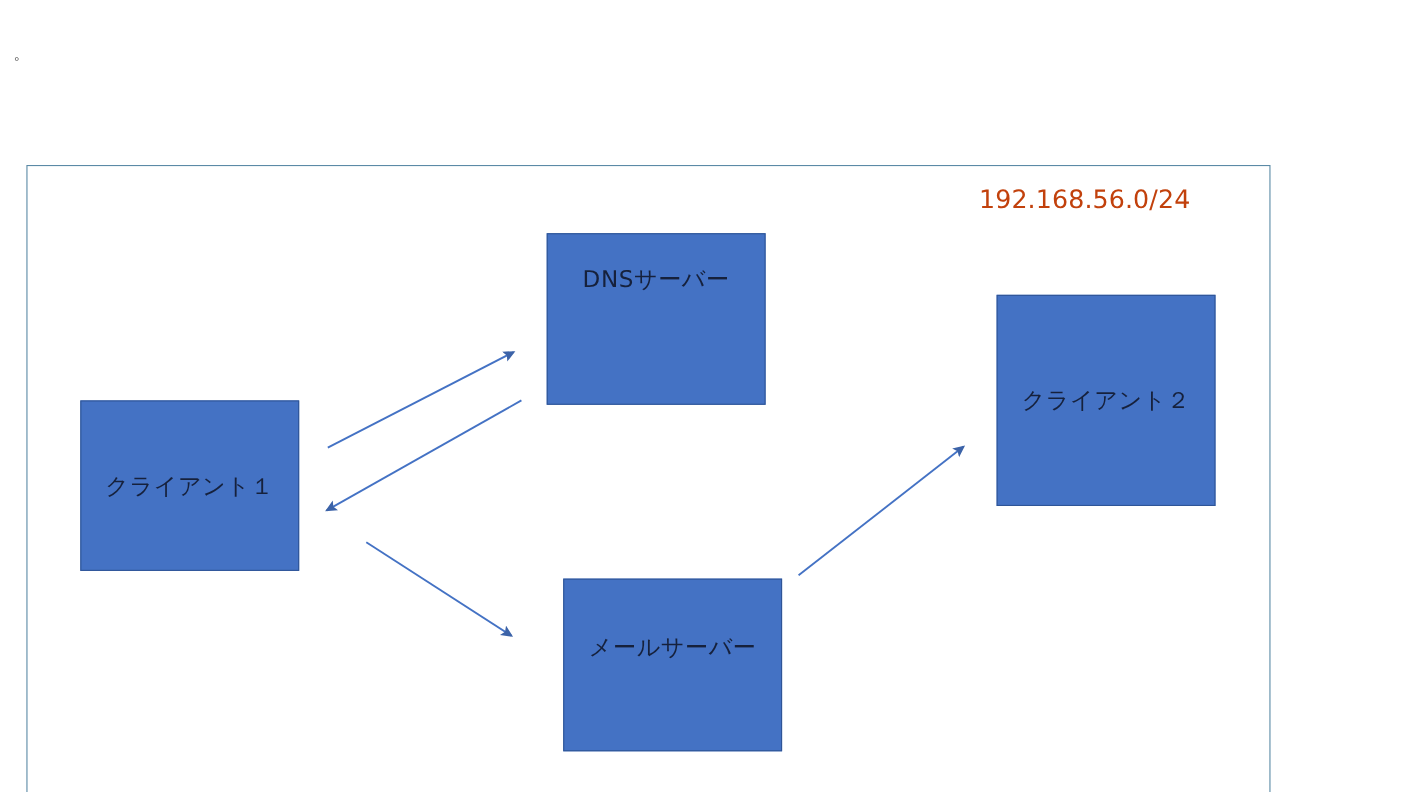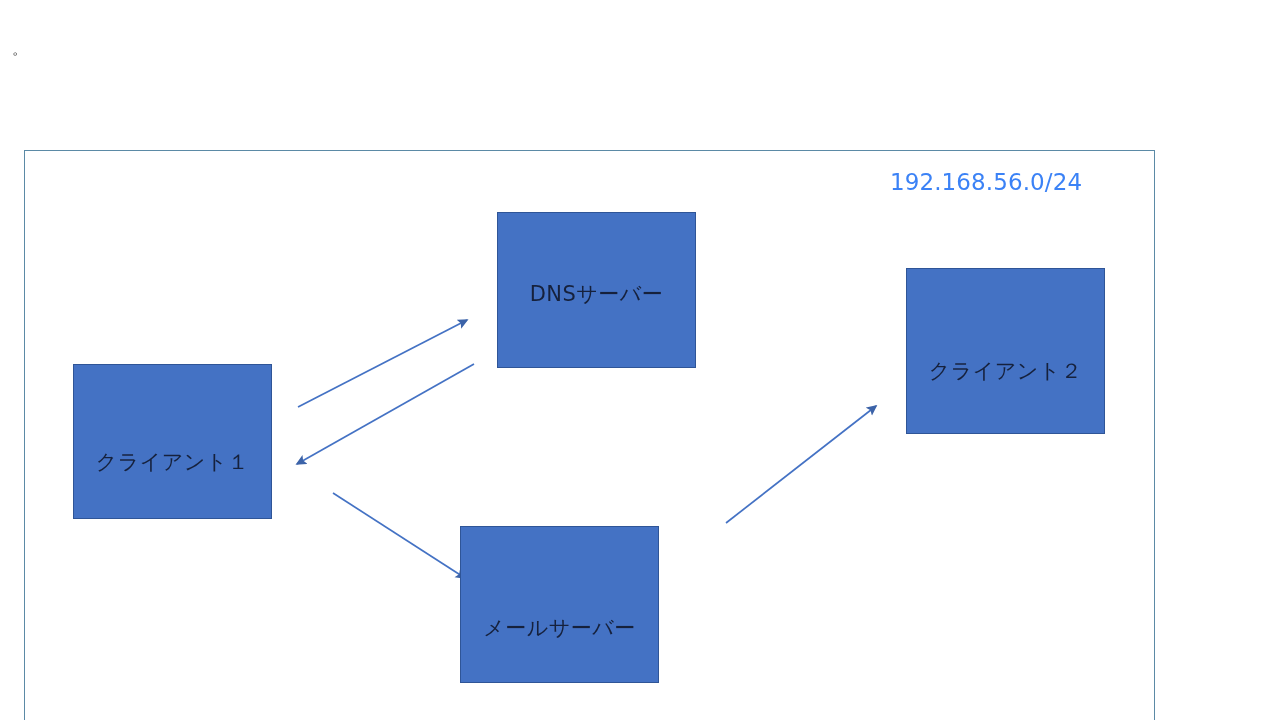--- a/index.html
+++ b/index.html
@@ -39,21 +39,21 @@
     border: 1.3px solid #5b8aa6;
     background: transparent;
   }
 
   .network-label {
     position: absolute;
     left: 890px;
     top: 167px;
     font-size: 23px;
     line-height: 30px;
-    color: #3b82f6;
+    color: #c2410c;
     letter-spacing: 0.1px;
     white-space: nowrap;
     font-family: "DejaVu Sans", sans-serif;
   }
 
   
   .node {
     position: absolute;
     background: #4472c4;
     border: 1px solid #2f5597;
@@ -64,34 +64,33 @@
     color: #16213c;
     text-align: center;
     padding: 0 4px;
   }
   .node .node-title {
     font-size: 21px;
     line-height: 30px;
     letter-spacing: 0.5px;
     white-space: nowrap;
     font-family: "DejaVu Sans", sans-serif;
-    margin-top: 40px;
   }
   .node .node-ip {
     font-size: 23px;
     line-height: 30px;
     white-space: nowrap;
     font-family: "DejaVu Sans", sans-serif;
   }
 
   
   #node-dns     { left: 497px; top: 212px; width: 199px; height: 156px; justify-content: flex-start; padding-top: 26px; }
   #node-client1 { left: 73px;  top: 364px; width: 199px; height: 155px; justify-content: center; gap: 48px; }
-  #node-client2 { left: 906px; top: 268px; width: 199px; height: 166px; justify-content: center; }
-  #node-mail    { left: 460px; top: 526px; width: 199px; height: 157px; justify-content: flex-start; padding-top: 46px; text-align: right; }
+  #node-client2 { left: 906px; top: 268px; width: 199px; height: 192px; justify-content: center; }
+  #node-mail    { left: 512px; top: 526px; width: 199px; height: 157px; justify-content: flex-start; padding-top: 46px; text-align: right; }
 
   
   .connectors {
     position: absolute;
     left: 0;
     top: 0;
     width: 1280px;
     height: 720px;
     pointer-events: none;
   }

